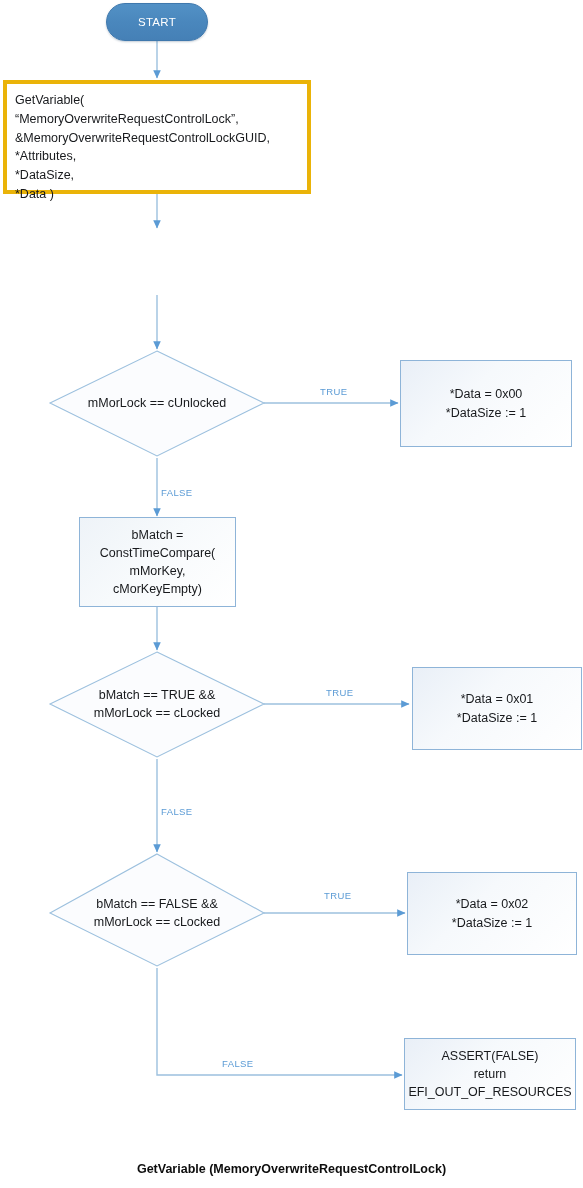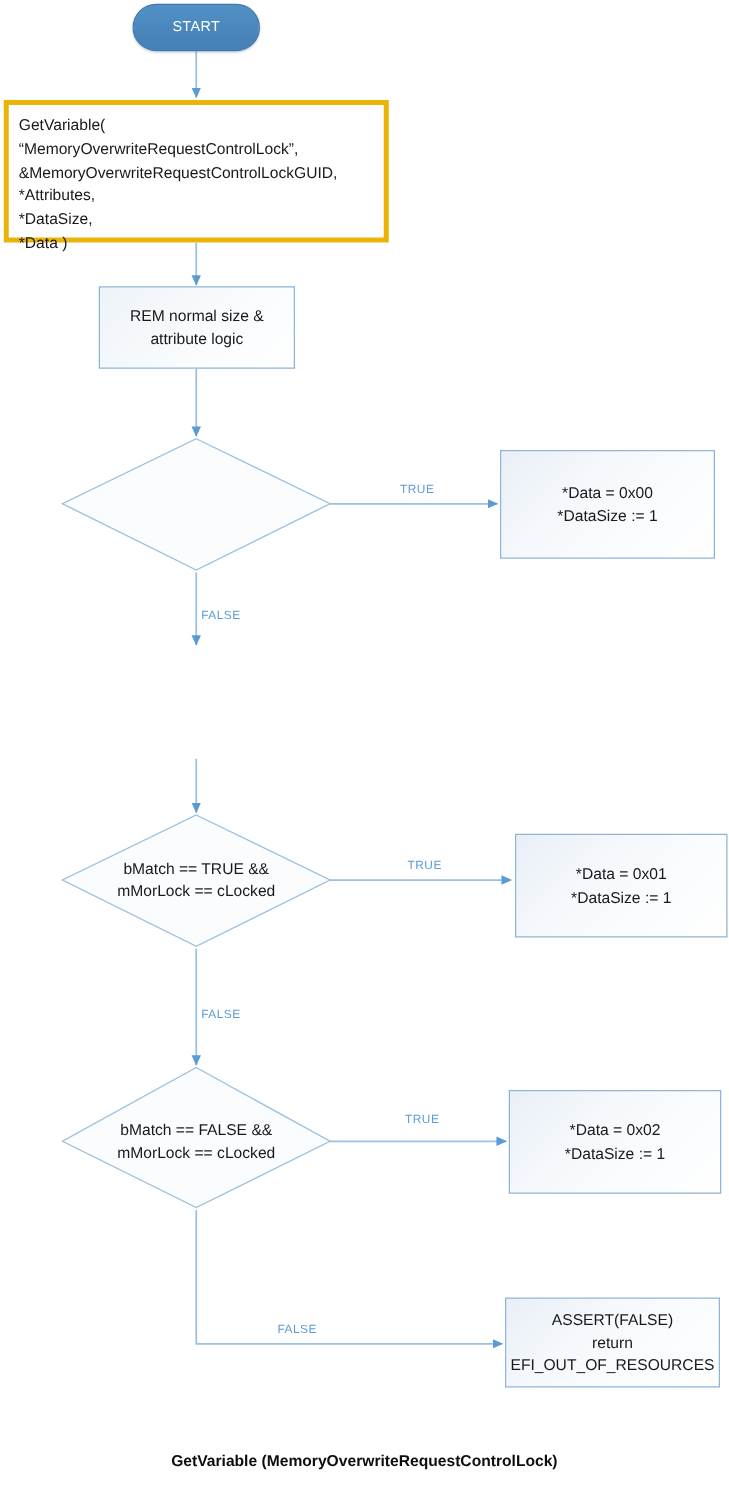--- a/index.html
+++ b/index.html
@@ -140,31 +140,36 @@
 
   <div class="node proc-plain" style="left:3px; top:80px; width:308px; height:114px;">
     <span>GetVariable(
 “MemoryOverwriteRequestControlLock”,
 &amp;MemoryOverwriteRequestControlLockGUID,
 *Attributes,
 *DataSize,
 *Data )</span>
   </div>
 
-  <div class="node proc-node" style="left:79px; top:229px; width:157px; height:66px;">
-    <span>REM normal size &amp;
-attribute logic</span>
-  </div>
-
+
+  <div class="decision-label" style="left:57px; top:383px; width:200px; height:40px;">
+    <span>mMorLock == cUnlocked</span>
+  </div>
 
   <div class="node result-node" style="left:400px; top:360px; width:172px; height:87px;">
     <span>*Data = 0x00
 *DataSize := 1</span>
   </div>
 
+  <div class="node proc-node" style="left:79px; top:517px; width:157px; height:90px;">
+    <span>bMatch =
+ConstTimeCompare(
+mMorKey,
+cMorKeyEmpty)</span>
+  </div>
 
   <div class="decision-label" style="left:52px; top:682px; width:210px; height:44px;">
     <span>bMatch == TRUE &amp;&amp;
 mMorLock == cLocked</span>
   </div>
 
   <div class="node result-node" style="left:412px; top:667px; width:170px; height:83px;">
     <span>*Data = 0x01
 *DataSize := 1</span>
   </div>

